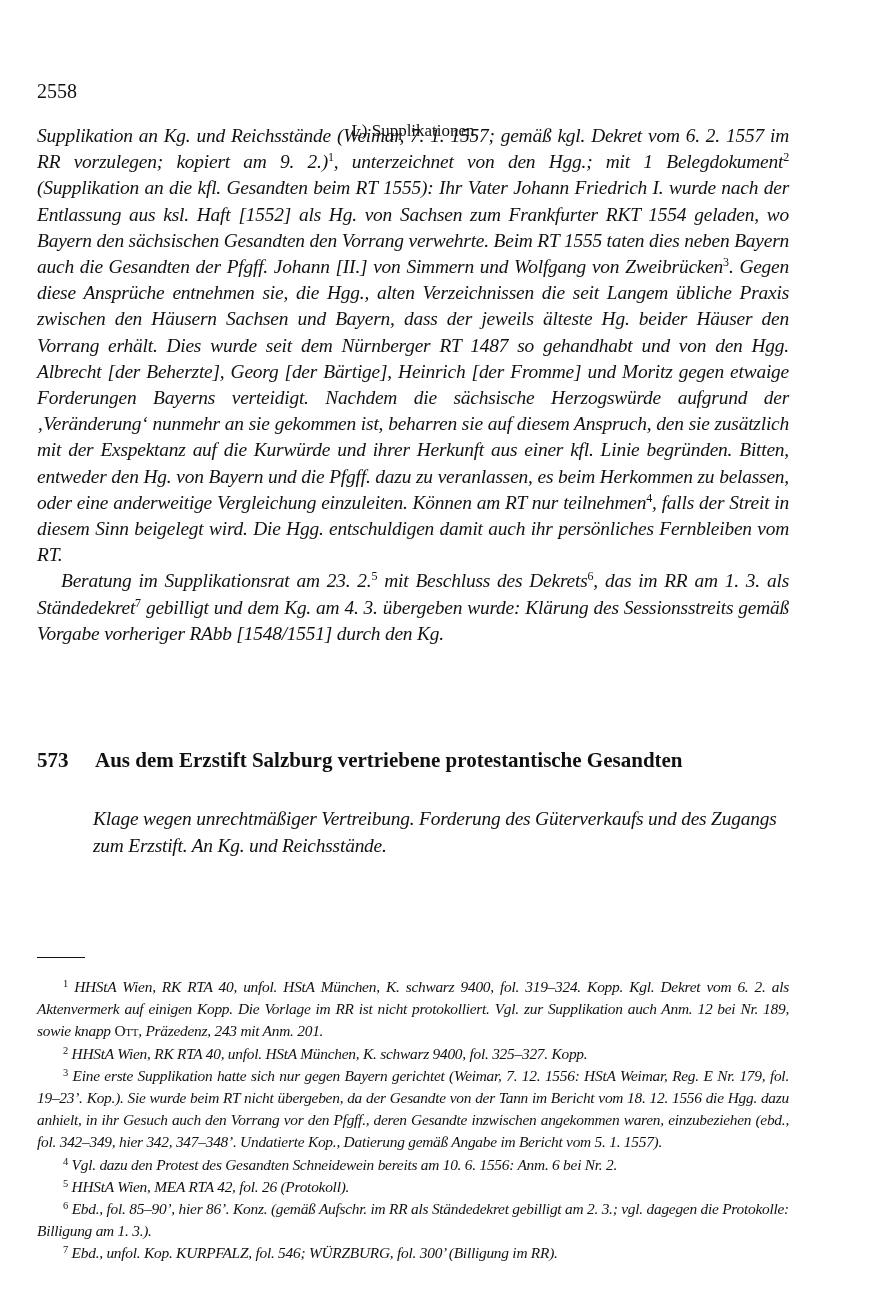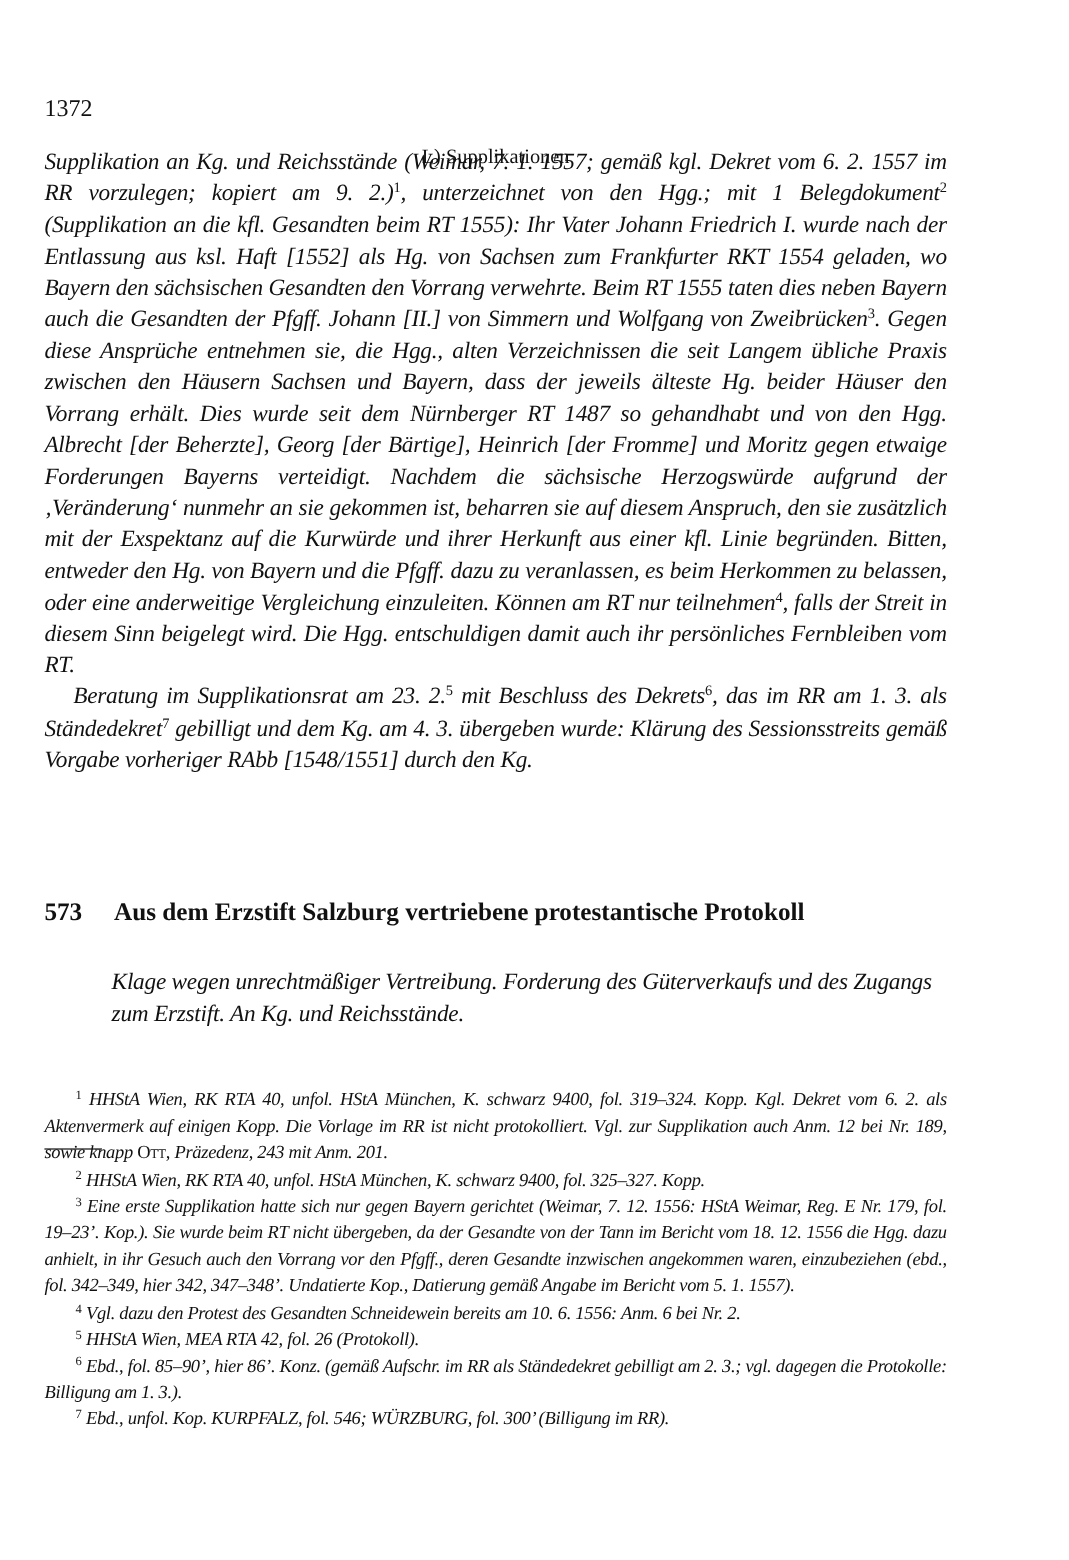--- a/index.html
+++ b/index.html
@@ -12,43 +12,43 @@
   .body-text { position: absolute; top: 123px; left: 0; width: 752px; font-style: italic;
                font-size: 19.4px; line-height: 26.2px; text-align: justify; letter-spacing: -0.2px; }
   .body-text p { margin: 0; }
   .body-text p.indent { text-indent: 24px; }
   sup { font-size: 0.62em; line-height: 0; vertical-align: 0.55em; font-style: normal; }
   .entry-heading { position: absolute; top: 748px; left: 0; width: 752px; font-size: 21px; font-weight: bold; }
   .entry-number { display: inline-block; width: 58px; }
   .entry-summary { position: absolute; top: 806px; left: 56px; width: 700px; font-style: italic;
                    font-size: 19.4px; line-height: 26.5px; letter-spacing: -0.2px; }
   .footnote-rule { position: absolute; top: 957px; left: 0; width: 48px; border-top: 1px solid #111; }
-  .footnotes { position: absolute; top: 906px; left: 0; width: 752px; font-style: italic;
+  .footnotes { position: absolute; top: 976px; left: 0; width: 752px; font-style: italic;
                font-size: 15.4px; line-height: 22.2px; text-align: justify; letter-spacing: -0.25px; }
   .footnotes p { margin: 0; text-indent: 26px; }
   .footnotes sup { font-size: 0.68em; vertical-align: 0.5em; }
   .sc { font-style: normal; font-variant: small-caps; }
 </style>
 </head>
 <body>
 
 <div class="page">
 
   <div class="running-head">
-    <span class="page-number">1372</span>
+    <span class="page-number">2558</span>
     <span class="section-title">L) Supplikationen</span>
   </div>
 
   <div class="body-text">
     <p><span>Supplikation an Kg. und Reichsstände (Weimar, 7. 1. 1557; gemäß kgl. Dekret vom 6. 2. 1557 im RR vorzulegen; kopiert am 9. 2.)</span><sup>1</sup><span>, unterzeichnet von den Hgg.; mit 1 Belegdokument</span><sup>2</sup><span> (Supplikation an die kfl. Gesandten beim RT 1555): Ihr Vater Johann Friedrich I. wurde nach der Entlassung aus ksl. Haft [1552] als Hg. von Sachsen zum Frankfurter RKT 1554 geladen, wo Bayern den sächsischen Gesandten den Vorrang verwehrte. Beim RT 1555 taten dies neben Bayern auch die Gesandten der Pfgff. Johann [II.] von Simmern und Wolfgang von Zweibrücken</span><sup>3</sup><span>. Gegen diese Ansprüche entnehmen sie, die Hgg., alten Verzeichnissen die seit Langem übliche Praxis zwischen den Häusern Sachsen und Bayern, dass der jeweils älteste Hg. beider Häuser den Vorrang erhält. Dies wurde seit dem Nürnberger RT 1487 so gehandhabt und von den Hgg. Albrecht [der Beherzte], Georg [der Bärtige], Heinrich [der Fromme] und Moritz gegen etwaige Forderungen Bayerns verteidigt. Nachdem die sächsische Herzogswürde aufgrund der ‚Veränderung‘ nunmehr an sie gekommen ist, beharren sie auf diesem Anspruch, den sie zusätzlich mit der Exspektanz auf die Kurwürde und ihrer Herkunft aus einer kfl. Linie begründen. Bitten, entweder den Hg. von Bayern und die Pfgff. dazu zu veranlassen, es beim Herkommen zu belassen, oder eine anderweitige Vergleichung einzuleiten. Können am RT nur teilnehmen</span><sup>4</sup><span>, falls der Streit in diesem Sinn beigelegt wird. Die Hgg. entschuldigen damit auch ihr persönliches Fernbleiben vom RT.</span></p>
     <p class="indent"><span>Beratung im Supplikationsrat am 23. 2.</span><sup>5</sup><span> mit Beschluss des Dekrets</span><sup>6</sup><span>, das im RR am 1. 3. als Ständedekret</span><sup>7</sup><span> gebilligt und dem Kg. am 4. 3. übergeben wurde: Klärung des Sessionsstreits gemäß Vorgabe vorheriger RAbb [1548/1551] durch den Kg.</span></p>
   </div>
 
   <div class="entry-heading">
-    <span class="entry-number">573</span><span>Aus dem Erzstift Salzburg vertriebene protestantische Protokoll</span>
+    <span class="entry-number">573</span><span>Aus dem Erzstift Salzburg vertriebene protestantische Gesandten</span>
   </div>
 
   <div class="entry-summary">Klage wegen unrechtmäßiger Vertreibung. Forderung des Güterverkaufs und des Zugangs zum Erzstift. An Kg. und Reichsstände.</div>
 
   <div class="footnote-rule"></div>
 
   <div class="footnotes">
     <p><sup>1</sup> <span>HHStA Wien, RK RTA 40, unfol. HStA München, K. schwarz 9400, fol. 319–324. Kopp. Kgl. Dekret vom 6. 2. als Aktenvermerk auf einigen Kopp. Die Vorlage im RR ist nicht protokolliert. Vgl. zur Supplikation auch Anm. 12 bei Nr. 189, sowie knapp </span><span class="sc">Ott</span><span>, Präzedenz, 243 mit Anm. 201.</span></p>
     <p><sup>2</sup> <span>HHStA Wien, RK RTA 40, unfol. HStA München, K. schwarz 9400, fol. 325–327. Kopp.</span></p>
     <p><sup>3</sup> <span>Eine erste Supplikation hatte sich nur gegen Bayern gerichtet (Weimar, 7. 12. 1556: HStA Weimar, Reg. E Nr. 179, fol. 19–23’. Kop.). Sie wurde beim RT nicht übergeben, da der Gesandte von der Tann im Bericht vom 18. 12. 1556 die Hgg. dazu anhielt, in ihr Gesuch auch den Vorrang vor den Pfgff., deren Gesandte inzwischen angekommen waren, einzubeziehen (ebd., fol. 342–349, hier 342, 347–348’. Undatierte Kop., Datierung gemäß Angabe im Bericht vom 5. 1. 1557).</span></p>

